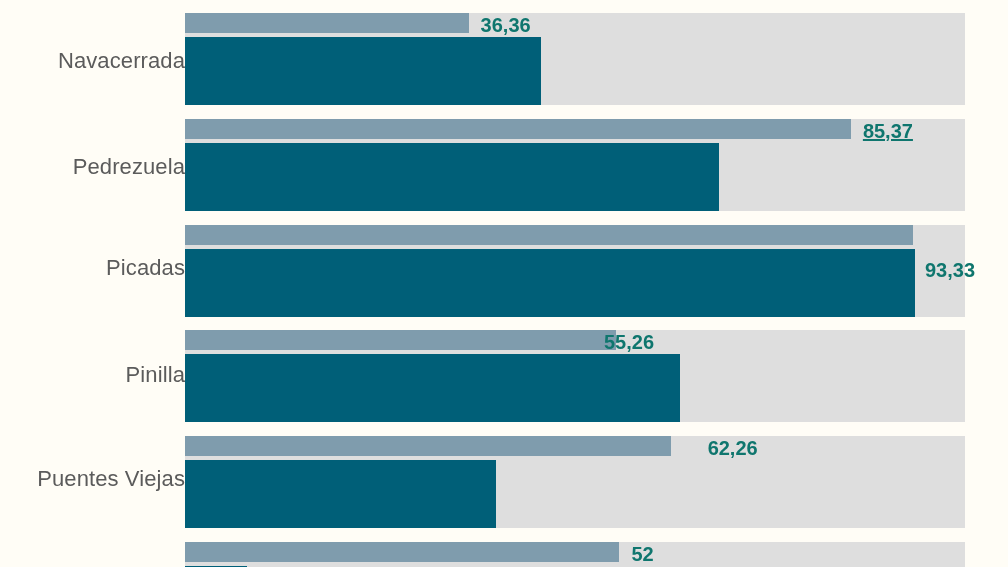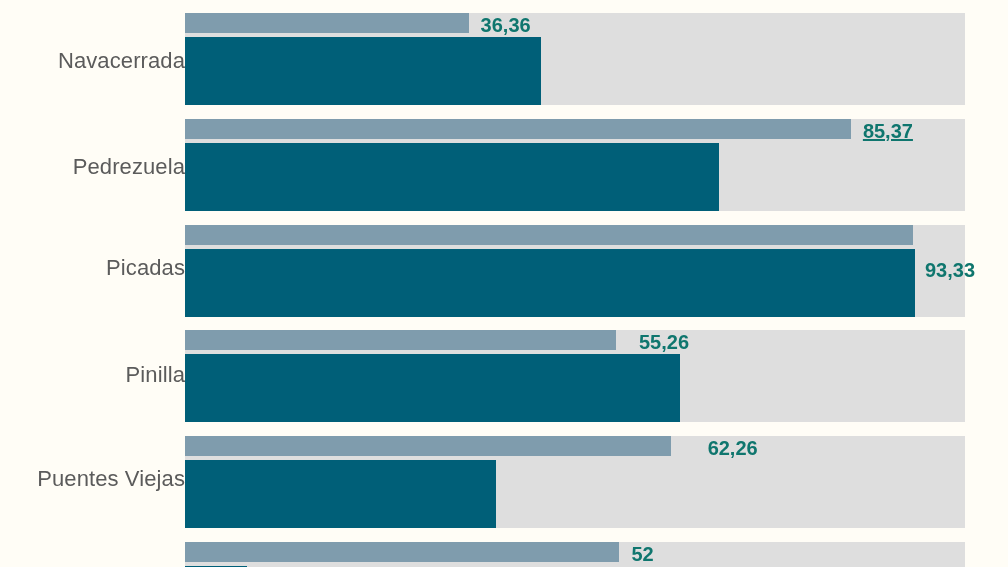--- a/index.html
+++ b/index.html
@@ -99,21 +99,21 @@
         <div class="bar-dark" style="top: 24px; height: 68px; width: 730.08px;"></div>
       </div>
       <div class="value-label" style="left: 924.974px; top: 3px; margin-top: 32px;">93,33</div>
     </div>
     <div class="row" style="top: 330px; height: 92px;">
       <div class="row-label" style="top: 32px;">Pinilla</div>
       <div class="track" style="height: 92px; top: 0px;">
         <div class="bar-light" style="width: 431.028px;"></div>
         <div class="bar-dark" style="top: 24px; height: 68px; width: 495.3px;"></div>
       </div>
-      <div class="value-label" style="left: 639px; top: 2px;">55,26</div>
+      <div class="value-label" style="left: 604px; top: 2px;">55,26</div>
     </div>
     <div class="row" style="top: 436px; height: 92px;">
       <div class="row-label" style="top: 30px;">Puentes Viejas</div>
       <div class="track" style="height: 92px; top: 0px;">
         <div class="bar-light" style="width: 485.628px;"></div>
         <div class="bar-dark" style="top: 24px; height: 68px; width: 311.22px;"></div>
       </div>
       <div class="value-label" style="left: 682.628px; top: 2px; margin-left: 25px;">62,26</div>
     </div>
     <div class="row" style="top: 542px; height: 25px;">

